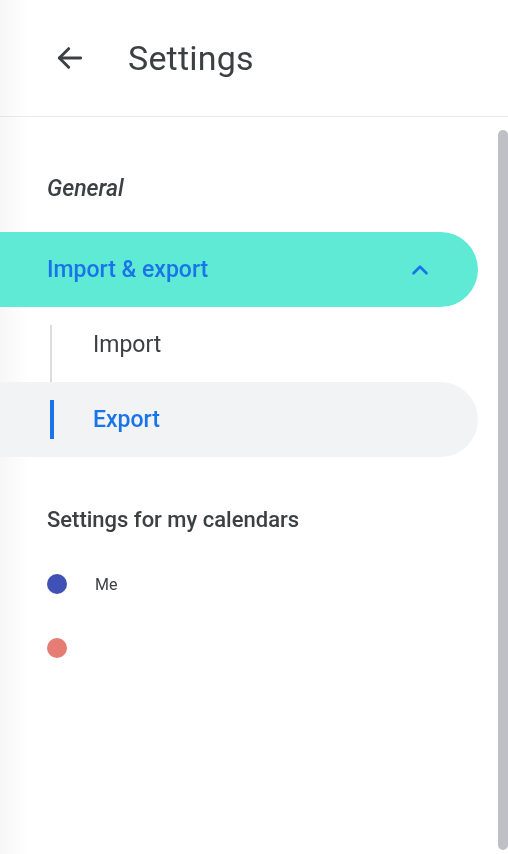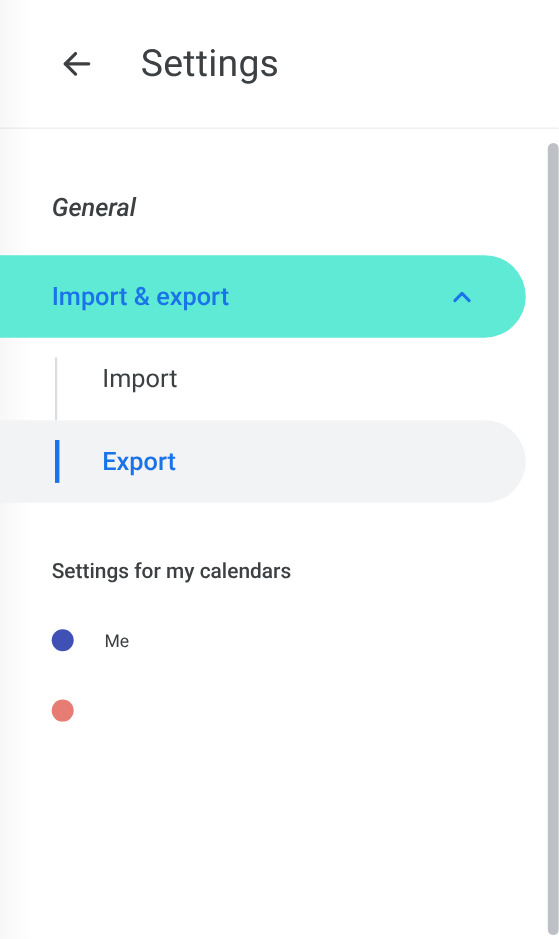--- a/index.html
+++ b/index.html
@@ -112,21 +112,21 @@
     .sub-item.active .indicator {
       position: absolute;
       left: 50px;
       top: 18px;
       bottom: 18px;
       width: 4px;
       background: #1a73e8;
     }
     .section-header {
       padding: 50px 45px 20px 47px;
-      font-size: 19px;
+      font-size: 22px;
       color: #3c4043;
       font-weight: 500;
     }
     .calendar-item {
       display: flex;
       align-items: center;
       padding: 22px 45px 22px 47px;
       font-size: 16px;
       color: #3c4043;
       gap: 28px;

